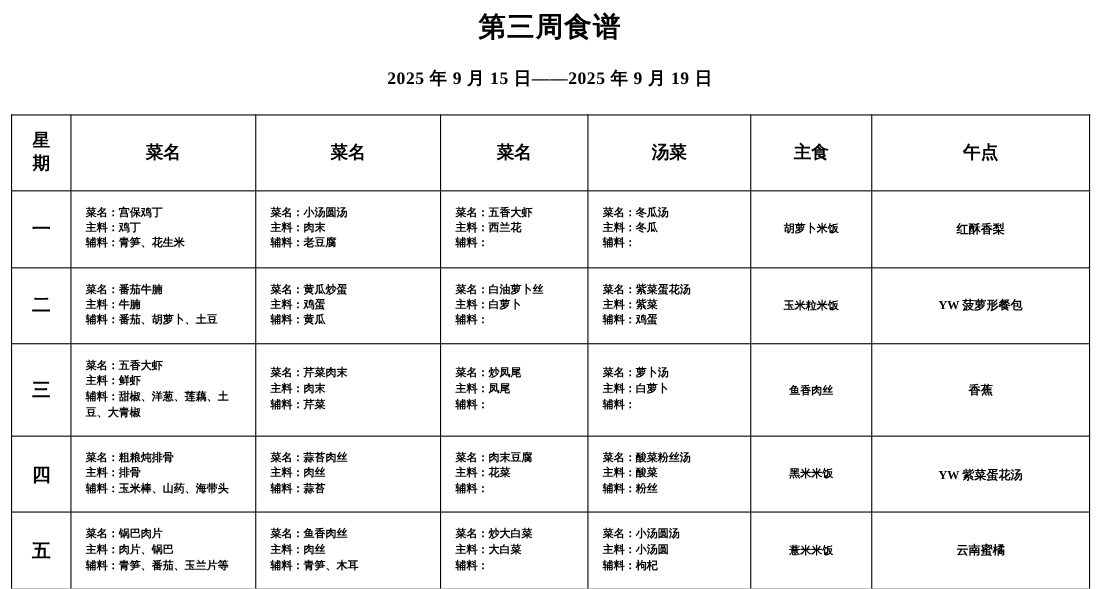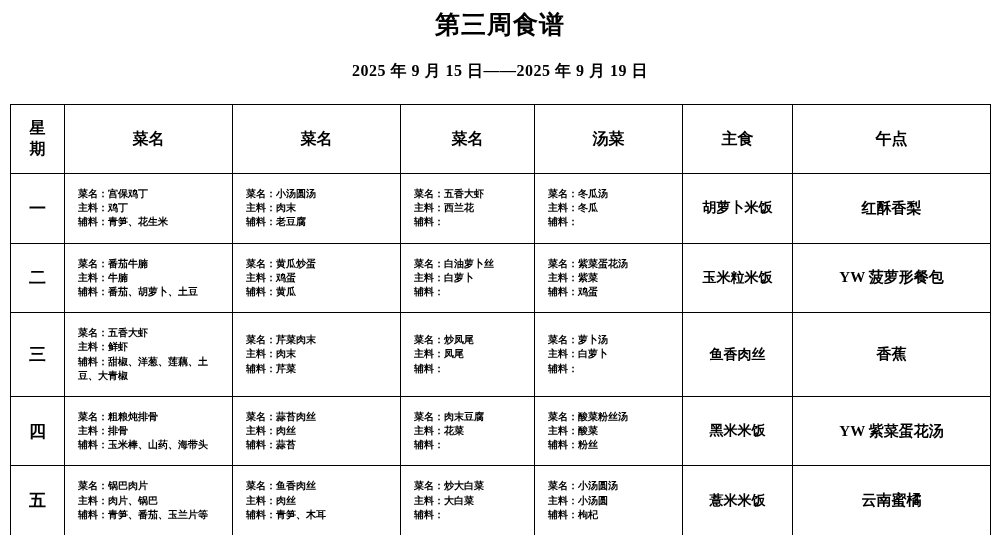--- a/index.html
+++ b/index.html
@@ -70,25 +70,25 @@
     font-size: 10px;
     font-weight: bold;
     line-height: 1.42;
     padding: 4px 5px 4px 6px;
   }
   td.dish .line {
     white-space: normal;
   }
   td.staple, td.snack {
     text-align: center;
-    font-size: 14px;
+    font-size: 10px;
     font-weight: bold;
   }
   td.snack {
-    font-size: 15px;
+    font-size: 11px;
   }
 </style>
 </head>
 <body>
 
 <div class="page">
 
   <div class="doc-title">第三周食谱</div>
   <div class="doc-subtitle">2025 年 9 月 15 日——2025 年 9 月 19 日</div>
 

